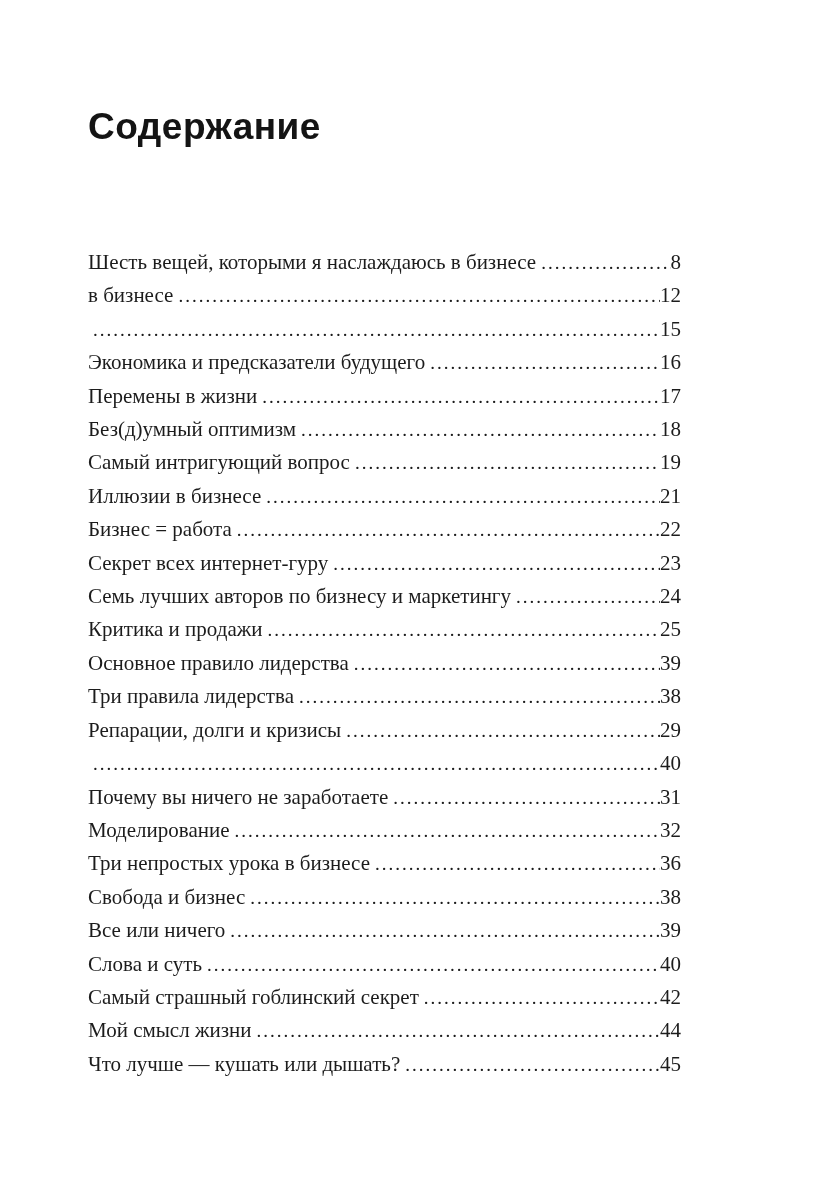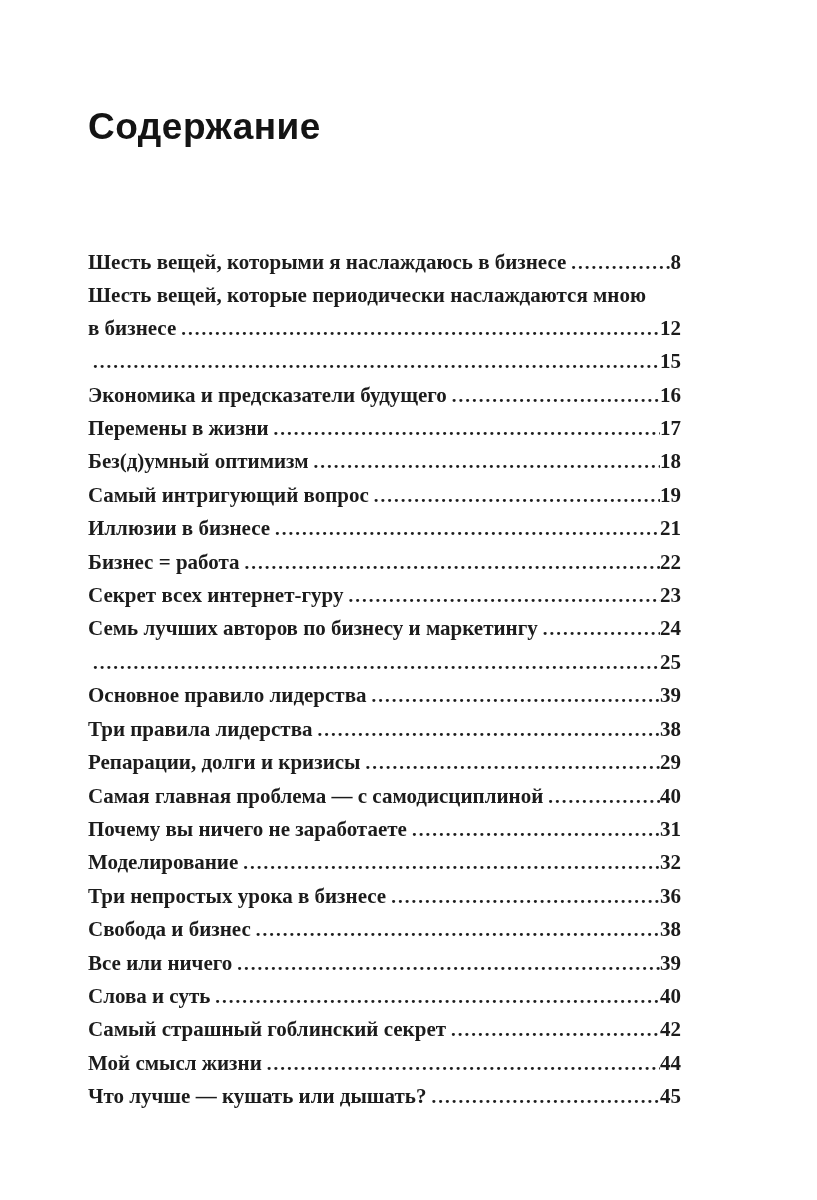--- a/index.html
+++ b/index.html
@@ -32,21 +32,20 @@
     left: 88px;
     top: 246px;
     width: 593px;
   }
   .toc-row {
     display: flex;
     align-items: baseline;
     font-size: 21px;
     line-height: 32.4px;
     color: #1c1c1c;
-    font-weight: bold;
   }
   .toc-title {
     white-space: nowrap;
     flex: 0 0 auto;
   }
   .dots {
     flex: 1 1 auto;
     overflow: hidden;
     white-space: nowrap;
     letter-spacing: 2px;
@@ -62,23 +61,20 @@
 </head>
 <body>
 
 <div class="page">
   <h1 class="title">Содержание</h1>
   <div class="toc">
       <div class="toc-row">
         <span class="toc-title">Шесть вещей, которыми я наслаждаюсь в бизнесе</span>
         <span class="dots">................................................................................................................................................................</span>
         <span class="toc-page">8</span>
-      </div>
-      <div class="toc-row">
-        <span class="toc-title">Шесть вещей, которые периодически наслаждаются мною</span>
       </div>
       <div class="toc-row">
         <span class="toc-title">в бизнесе</span>
         <span class="dots">................................................................................................................................................................</span>
         <span class="toc-page">12</span>
       </div>
       <div class="toc-row">
         <span class="dots">................................................................................................................................................................</span>
         <span class="toc-page">15</span>
       </div>
@@ -116,40 +112,40 @@
         <span class="toc-title">Секрет всех интернет-гуру</span>
         <span class="dots">................................................................................................................................................................</span>
         <span class="toc-page">23</span>
       </div>
       <div class="toc-row">
         <span class="toc-title">Семь лучших авторов по бизнесу и маркетингу</span>
         <span class="dots">................................................................................................................................................................</span>
         <span class="toc-page">24</span>
       </div>
       <div class="toc-row">
+        <span class="toc-title">Критика и продажи</span>
         <span class="dots">................................................................................................................................................................</span>
         <span class="toc-page">25</span>
       </div>
       <div class="toc-row">
         <span class="toc-title">Основное правило лидерства</span>
         <span class="dots">................................................................................................................................................................</span>
         <span class="toc-page">39</span>
       </div>
       <div class="toc-row">
         <span class="toc-title">Три правила лидерства</span>
         <span class="dots">................................................................................................................................................................</span>
         <span class="toc-page">38</span>
       </div>
       <div class="toc-row">
         <span class="toc-title">Репарации, долги и кризисы</span>
         <span class="dots">................................................................................................................................................................</span>
         <span class="toc-page">29</span>
       </div>
       <div class="toc-row">
-        <span class="toc-title">Самая главная проблема — с самодисциплиной</span>
         <span class="dots">................................................................................................................................................................</span>
         <span class="toc-page">40</span>
       </div>
       <div class="toc-row">
         <span class="toc-title">Почему вы ничего не заработаете</span>
         <span class="dots">................................................................................................................................................................</span>
         <span class="toc-page">31</span>
       </div>
       <div class="toc-row">
         <span class="toc-title">Моделирование</span>

